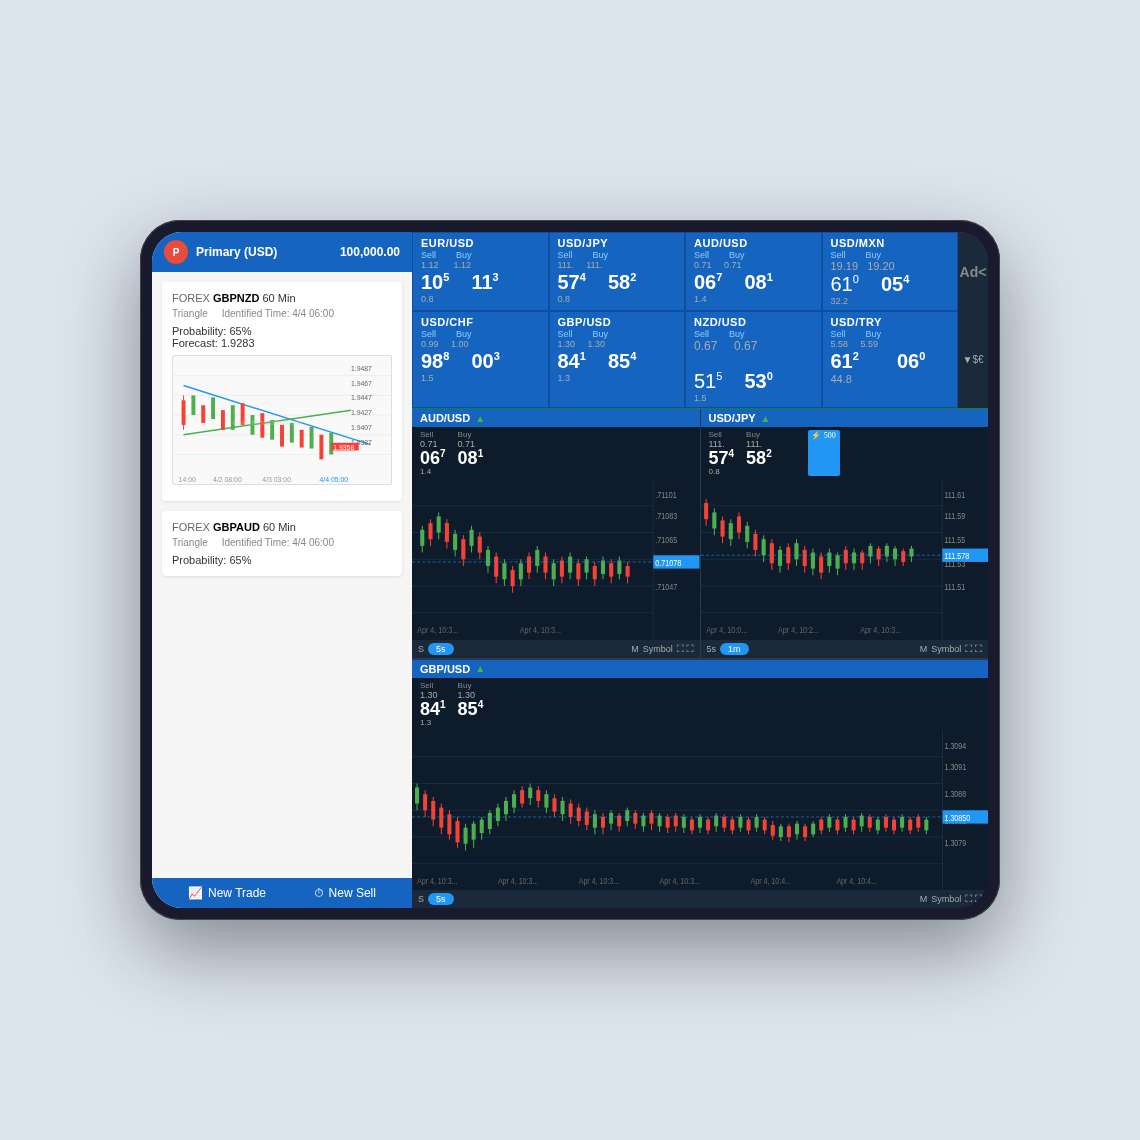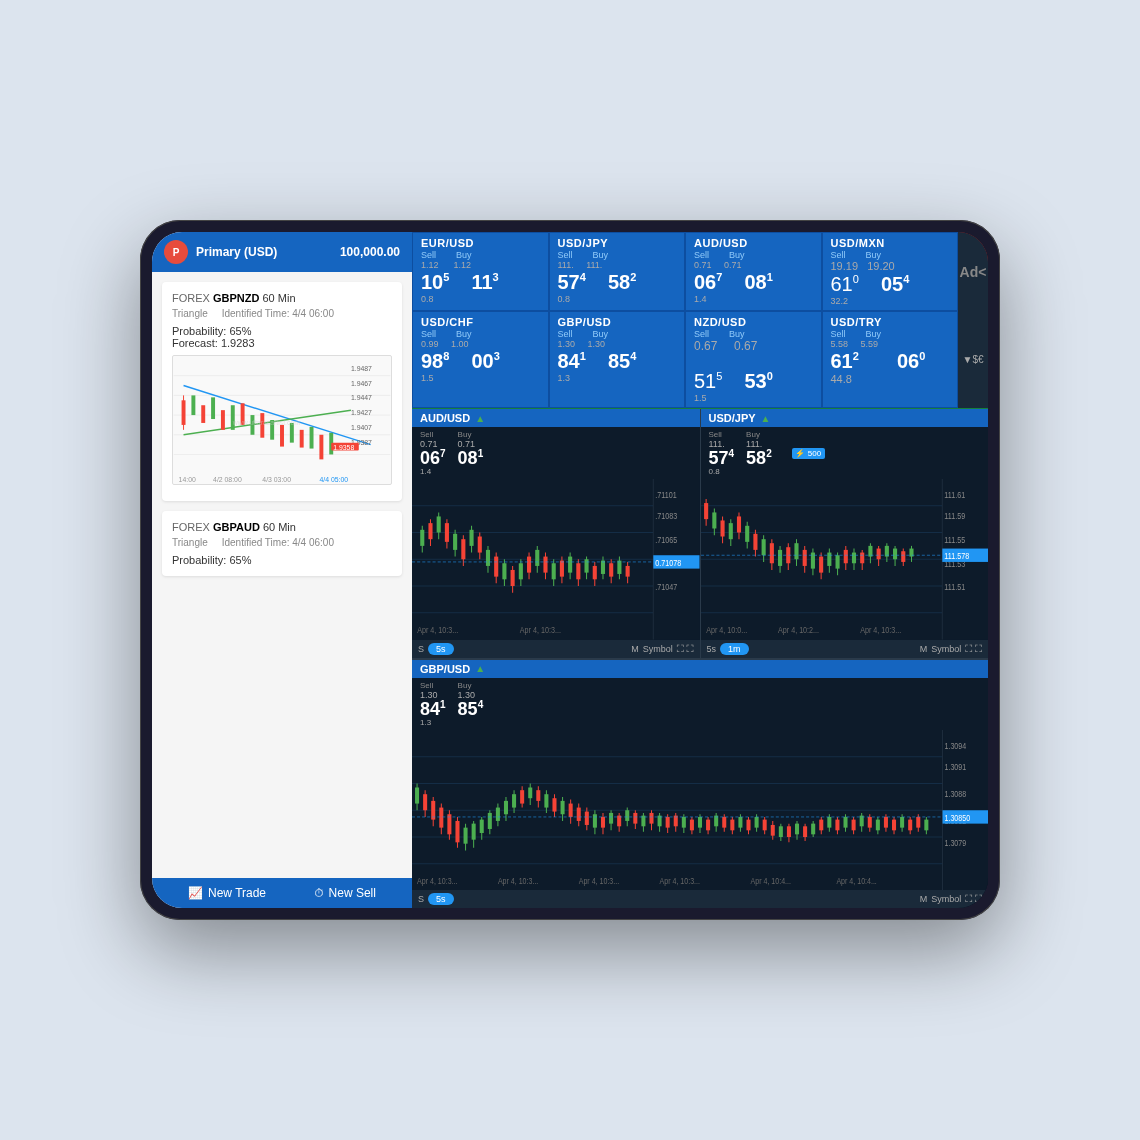--- a/index.html
+++ b/index.html
@@ -677,21 +677,21 @@
                   <span class="chart-price-label">Sell</span>
                   <span style="font-size:9px;color:#aaa">111.</span>
                   <span style="color:#fff;font-size:18px;font-weight:700;line-height:1">57<sup style="font-size:10px">4</sup></span>
                   <span style="font-size:8px;color:#aaa">0.8</span>
                 </div>
                 <div class="chart-price-group">
                   <span class="chart-price-label">Buy</span>
                   <span style="font-size:9px;color:#aaa">111.</span>
                   <span style="color:#fff;font-size:18px;font-weight:700;line-height:1">58<sup style="font-size:10px">2</sup></span>
                 </div>
-                <div style="display:flex;align-items:center;gap:3px;margin-left:8px;">
+                <div style="display:flex;gap:3px;margin-left:24px;font-family:Liberation Serif, serif;">
                   <span style="background:#2196f3;color:#fff;font-size:8px;padding:1px 4px;border-radius:2px">⚡ 500</span>
                 </div>
               </div>
               <div class="chart-body">
                 <svg class="chart-svg" viewBox="0 0 280 120" preserveAspectRatio="none">
 
                   <line x1="0" y1="20" x2="235" y2="20" stroke="#1a3a5a" stroke-width="0.5"></line>
                   <line x1="0" y1="40" x2="235" y2="40" stroke="#1a3a5a" stroke-width="0.5"></line>
                   <line x1="0" y1="60" x2="235" y2="60" stroke="#1a3a5a" stroke-width="0.5"></line>
                   <line x1="0" y1="80" x2="235" y2="80" stroke="#1a3a5a" stroke-width="0.5"></line>

